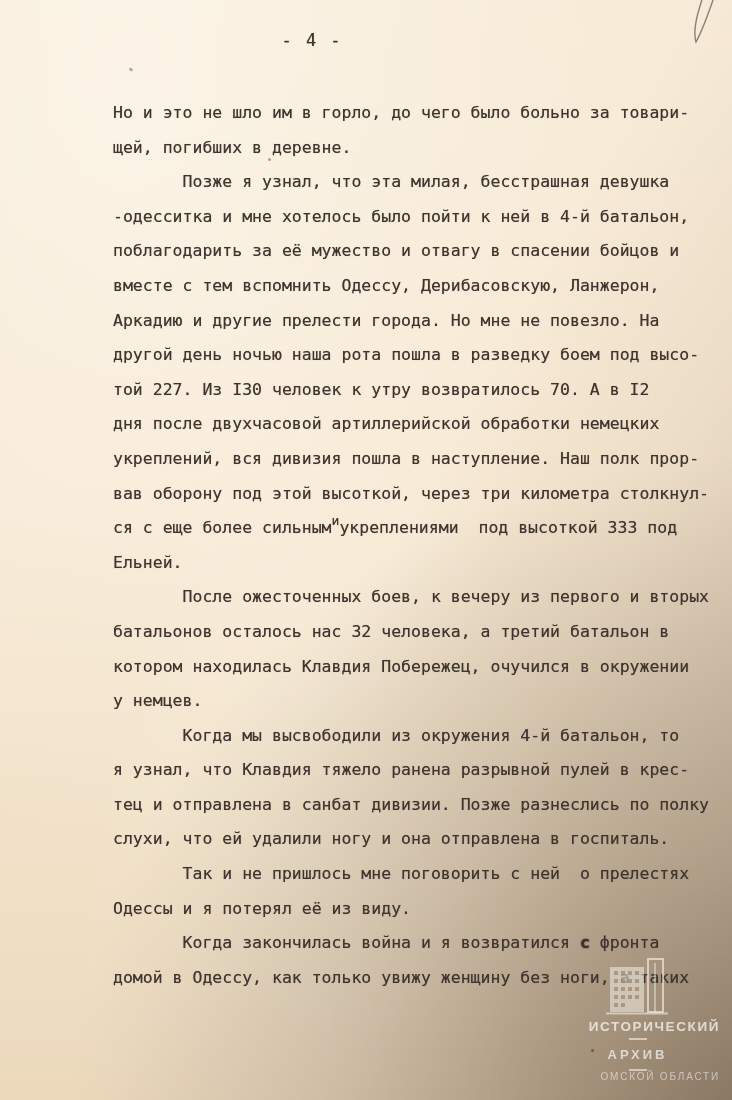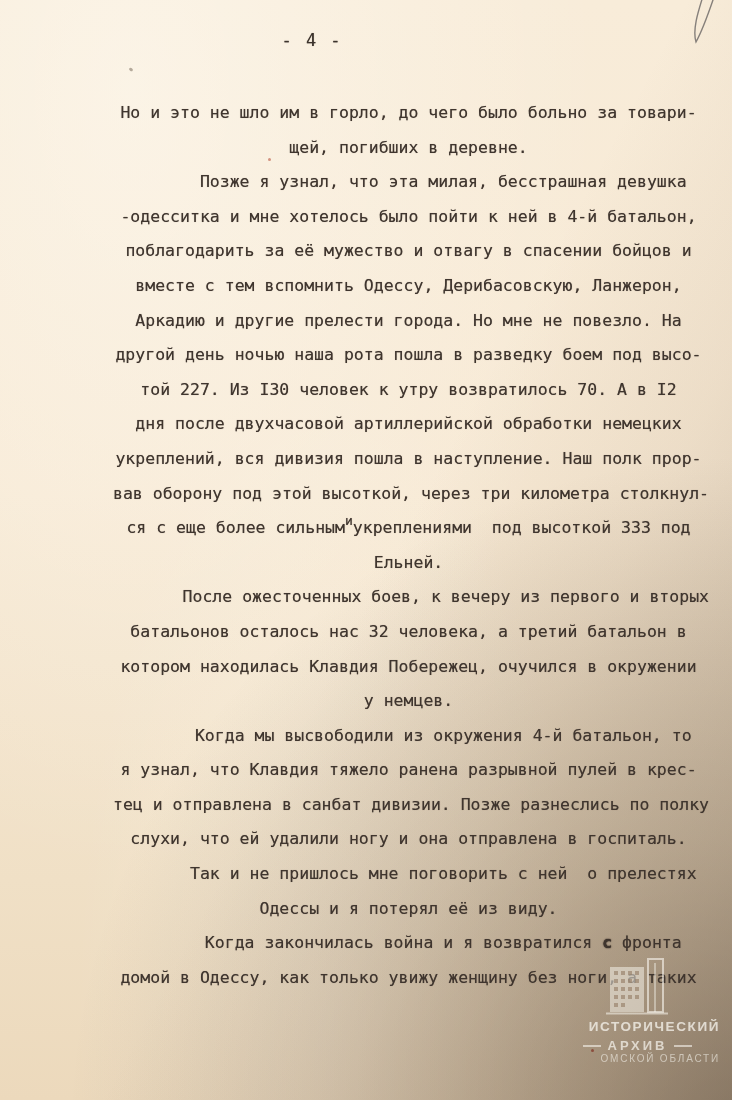--- a/index.html
+++ b/index.html
@@ -21,21 +21,20 @@
     font-size:17px;letter-spacing:2px;
     color:#3c332c;
     text-shadow:0 0 0.7px rgba(60,51,44,0.65);
   }
   .typescript{
     position:absolute;top:96px;left:113px;right:28px;
     white-space:pre;
     font-size:16.5px;line-height:34.6px;
     color:#3f352e;
     text-shadow:0 0 0.7px rgba(63,53,46,0.6);
-    text-align:center;
   }
   .typescript sup{
     font-size:13px;
     vertical-align:8px;
     line-height:0;
   }
   .overstrike{
     font-weight:bold;
     text-shadow:0 0 1.6px rgba(40,31,25,0.95),0 0 0.8px rgba(40,31,25,0.95);
   }
@@ -50,21 +49,21 @@
     pointer-events:none;
   }
   .wm-icon{display:block;margin:0 auto 2px auto;}
   .wm-title{
     font-size:13.5px;font-weight:bold;letter-spacing:1.6px;
     text-shadow:0 0 1px rgba(255,255,255,0.15);
   }
   .wm-sub{
     display:flex;align-items:center;justify-content:center;
     gap:7px;margin-top:4px;
-    font-size:13px;font-weight:bold;letter-spacing:3px;
+    font-size:13px;font-weight:bold;letter-spacing:3px;flex-direction:column;
   }
   .wm-dash{
     display:inline-block;width:18px;height:2px;
     background:rgba(247,244,237,0.6);
   }
   .wm-region{
     margin-top:0;
     font-size:10px;letter-spacing:1.8px;
     color:rgba(247,244,237,0.58);
   }

